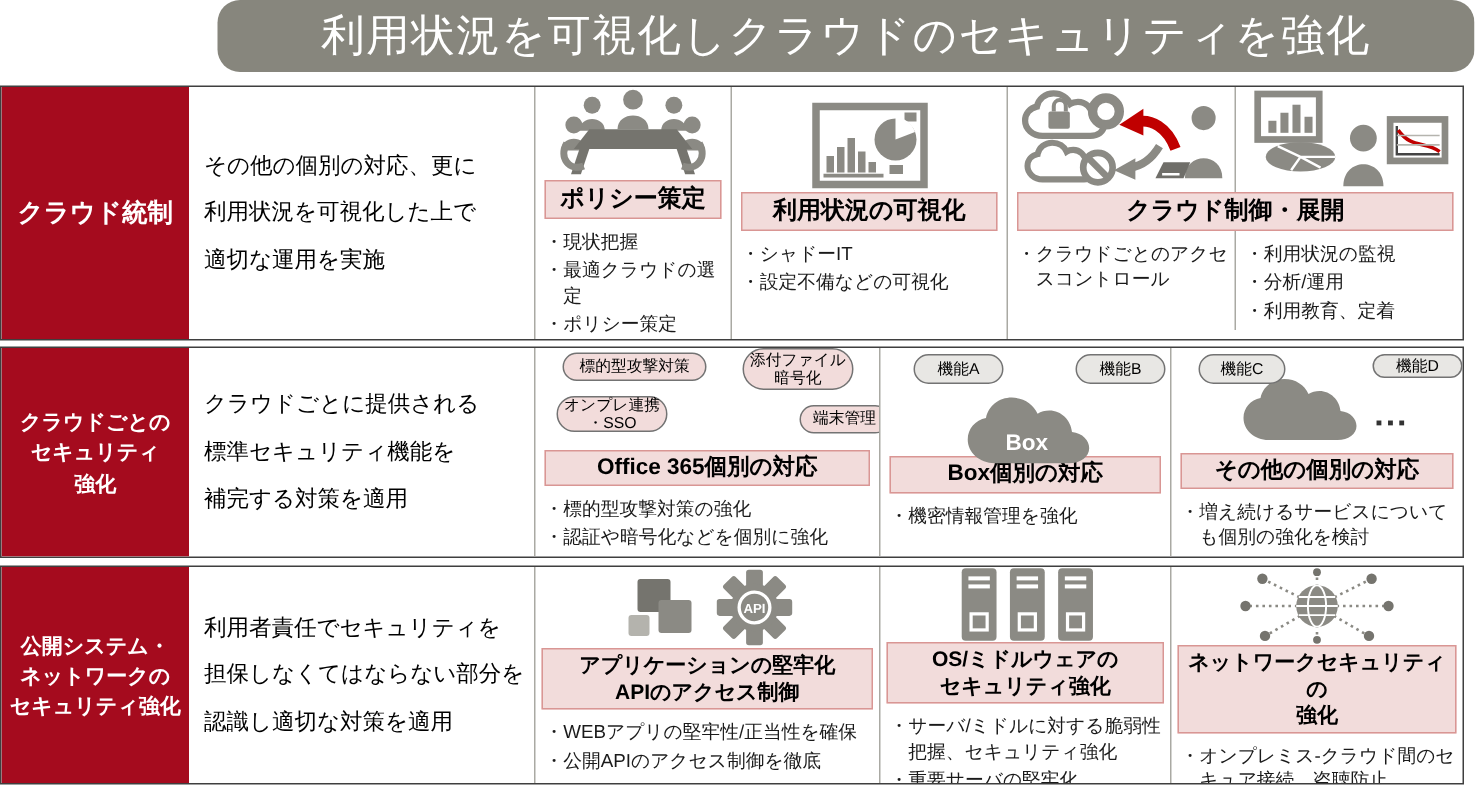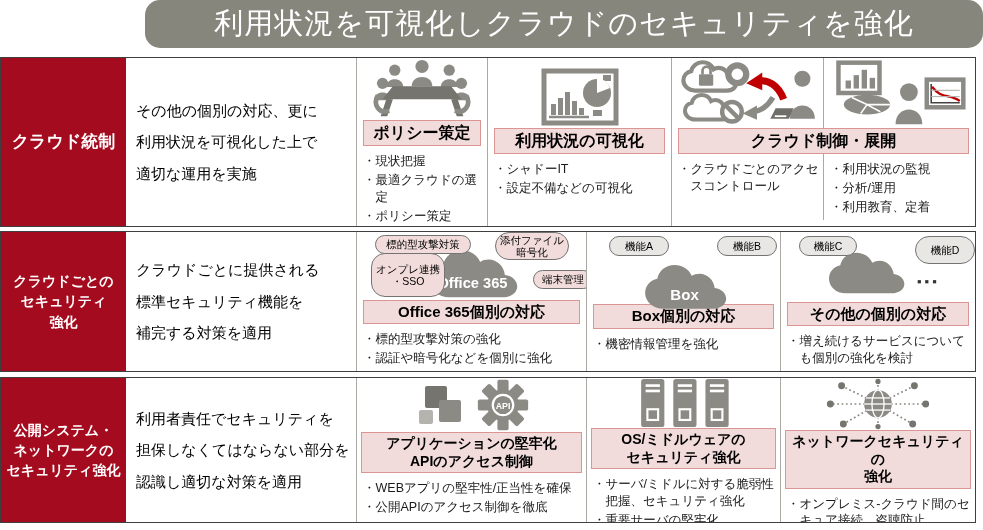--- a/index.html
+++ b/index.html
@@ -190,30 +190,24 @@
   <div class="row row2">
     <div class="sidebar">クラウドごとの
 セキュリティ
 強化</div>
     <div class="desc">クラウドごとに提供される
 標準セキュリティ機能を
 補完する対策を適用</div>
 
     <div class="col r2a">
       <div class="bubble-zone">
-        <div class="cloud-wrap" style="left:70px; top:16px;">
-          <svg width="94" height="54" viewBox="0 0 120 70">
-            <path d="M97,64 H28 C14,64 3,54 3,42 C3,32 10,24 20,22 C22,11 32,3 44,3 C55,3 64,9 68,18 C71,16 75,15 79,15 C90,15 99,24 100,35 C110,36 116,43 116,50 C116,58 108,64 97,64 Z" fill="#8b8a84"></path>
-            <text x="58" y="52" text-anchor="middle" fill="#fff" font-size="19" font-weight="bold">Office 365</text>
-          </svg>
-        </div>
         <div class="bubble pink" style="left:6px; top:3px; width:96px; height:19px;">標的型攻撃対策</div>
         <div class="bubble pink" style="left:126px; top:0px; width:74px; height:28px;">添付ファイル
 暗号化</div>
-        <div class="bubble pink" style="left:2px; top:21px; width:74px; height:44px;">オンプレ連携
+        <div class="bubble pink" style="left:2px; top:32px; width:74px; height:24px;">オンプレ連携
 ・SSO</div>
         <div class="bubble pink" style="left:164px; top:38px; width:60px; height:19px;">端末管理</div>
       </div>
       <div class="label-box">Office 365個別の対応</div>
       <div class="bullets">
         <div class="bullet">・標的型攻撃対策の強化</div>
         <div class="bullet">・認証や暗号化などを個別に強化</div>
       </div>
     </div>
 
@@ -235,21 +229,21 @@
     </div>
 
     <div class="col r2c">
       <div class="bubble-zone">
         <div class="cloud-wrap" style="left:46px; top:18px;">
           <svg width="80" height="48" viewBox="0 0 120 70">
             <path d="M97,64 H28 C14,64 3,54 3,42 C3,32 10,24 20,22 C22,11 32,3 44,3 C55,3 64,9 68,18 C71,16 75,15 79,15 C90,15 99,24 100,35 C110,36 116,43 116,50 C116,58 108,64 97,64 Z" fill="#8b8a84"></path>
           </svg>
         </div>
         <div class="bubble gray" style="left:6px; top:4px; width:58px; height:20px;">機能C</div>
-        <div class="bubble gray" style="left:122px; top:4px; width:60px; height:28px;">機能D</div>
+        <div class="bubble gray" style="left:122px; top:4px; width:60px; height:16px;">機能D</div>
         <div class="ellipsis" style="left:136px; top:42px;">▪▪▪</div>
       </div>
       <div class="label-box">その他の個別の対応</div>
       <div class="bullets">
         <div class="bullet">・増え続けるサービスについても個別の強化を検討</div>
       </div>
     </div>
   </div>
 
   <div class="row row3">

